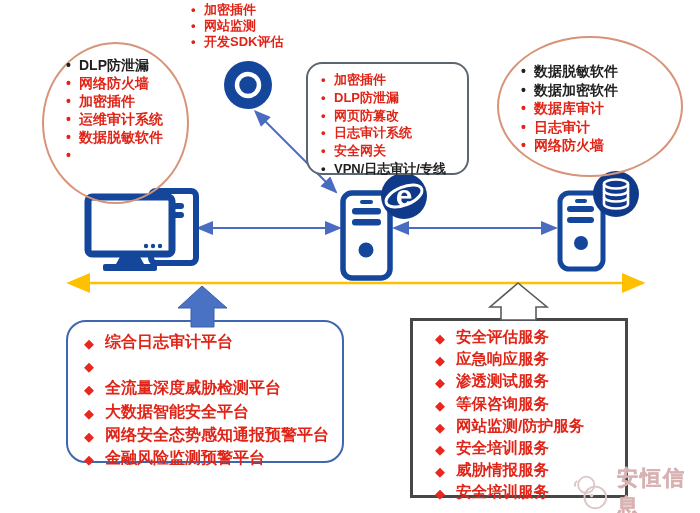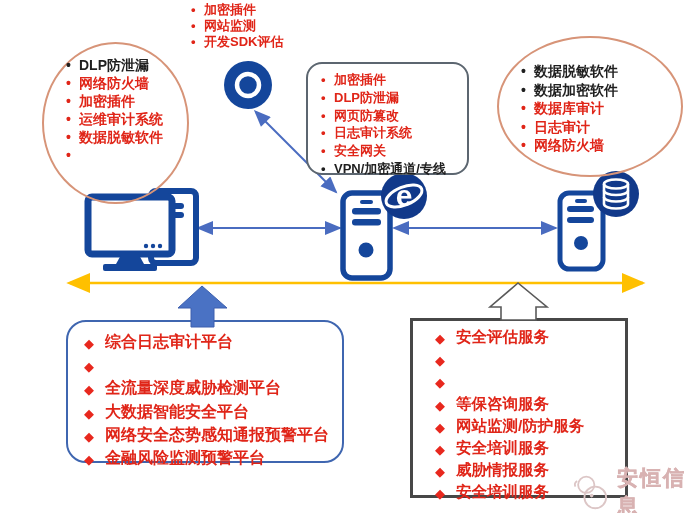--- a/index.html
+++ b/index.html
@@ -188,21 +188,21 @@
       <div class="row red">
           <span class="blt">•</span>
           <span>日志审计系统</span>
         </div>
       <div class="row red">
           <span class="blt">•</span>
           <span>安全网关</span>
         </div>
       <div class="row black">
           <span class="blt">•</span>
-          <span>VPN/加密通道/专线</span>
+          <span>VPN/日志审计/专线</span>
         </div>
     </div>
   </div>
 
   <div class="abs ellipse ellipse-right z-box">
     <div class="inner list-m">
       <div class="row black">
           <span class="blt">•</span>
           <span>数据脱敏软件</span>
         </div>
@@ -254,23 +254,25 @@
   </div>
 
   <div class="abs services-box z-box">
     <div class="inner">
       <div class="row red">
           <span class="dia">◆</span>
           <span>安全评估服务</span>
         </div>
       <div class="row red">
           <span class="dia">◆</span>
-        </div>
-      <div class="row red">
-          <span class="dia">◆</span>
+          <span>应急响应服务</span>
+        </div>
+      <div class="row red">
+          <span class="dia">◆</span>
+          <span>渗透测试服务</span>
         </div>
       <div class="row red">
           <span class="dia">◆</span>
           <span>等保咨询服务</span>
         </div>
       <div class="row red">
           <span class="dia">◆</span>
           <span>网站监测/防护服务</span>
         </div>
       <div class="row red">

